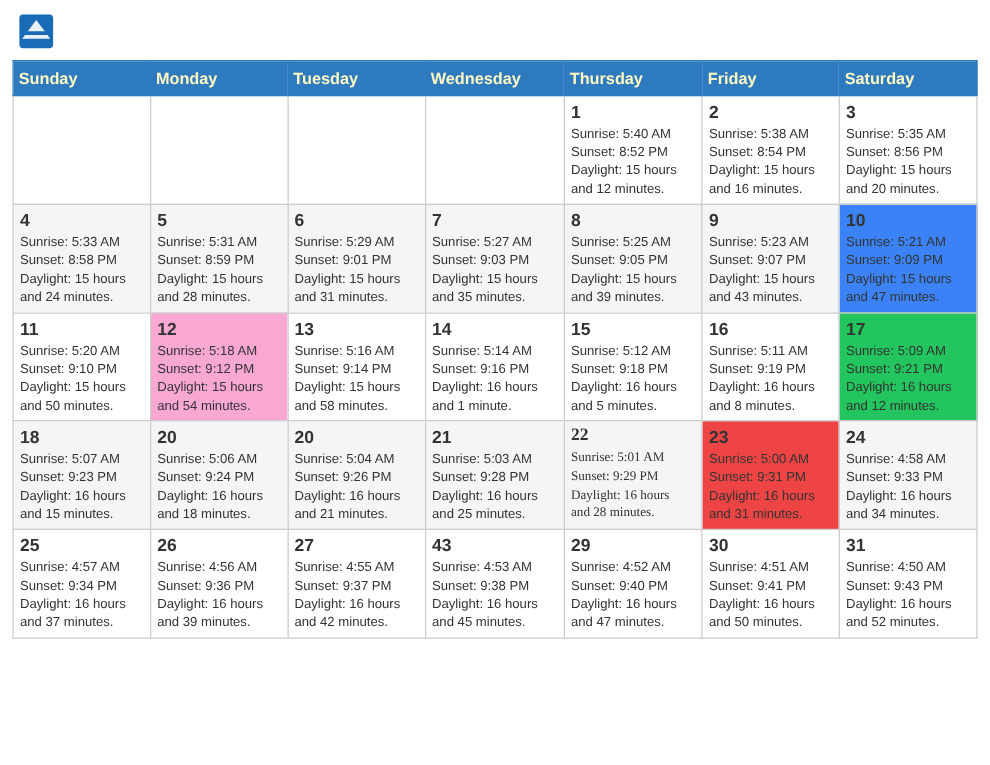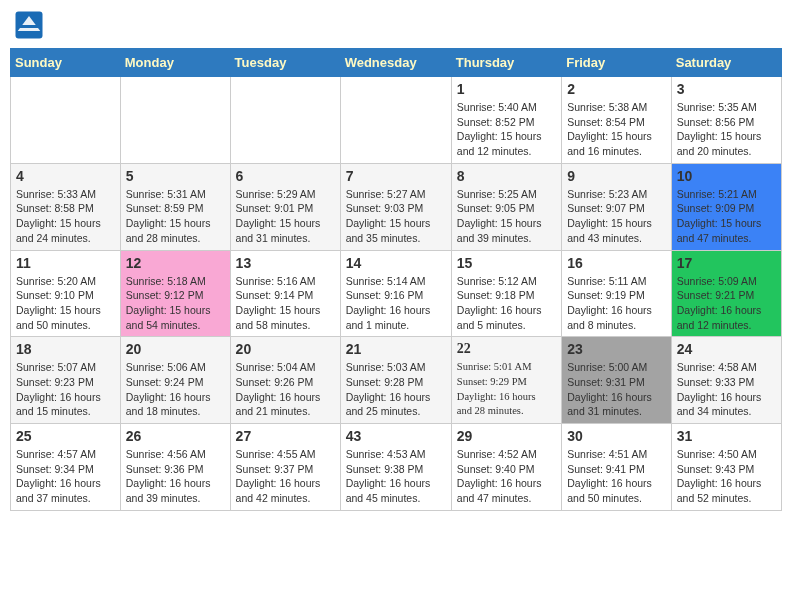--- a/index.html
+++ b/index.html
@@ -219,21 +219,21 @@
           <div class="day-info">Sunrise: 5:04 AM<br>Sunset: 9:26 PM<br>Daylight: 16 hours<br>and 21 minutes.</div>
         </td>
         <td style="background-color: rgb(245, 245, 245);">
           <span class="day-number">21</span>
           <div class="day-info">Sunrise: 5:03 AM<br>Sunset: 9:28 PM<br>Daylight: 16 hours<br>and 25 minutes.</div>
         </td>
         <td style="background-color: rgb(245, 245, 245); font-family: Liberation Serif, serif;">
           <span class="day-number">22</span>
           <div class="day-info">Sunrise: 5:01 AM<br>Sunset: 9:29 PM<br>Daylight: 16 hours<br>and 28 minutes.</div>
         </td>
-        <td style="background-color: #a3a3a3;">
+        <td style="background-color: #ef4444;">
           <span class="day-number">23</span>
           <div class="day-info">Sunrise: 5:00 AM<br>Sunset: 9:31 PM<br>Daylight: 16 hours<br>and 31 minutes.</div>
         </td>
         <td style="background-color: rgb(245, 245, 245);">
           <span class="day-number">24</span>
           <div class="day-info">Sunrise: 4:58 AM<br>Sunset: 9:33 PM<br>Daylight: 16 hours<br>and 34 minutes.</div>
         </td>
       </tr>
       <tr>
         <td style="background-color: rgb(255, 255, 255);">

